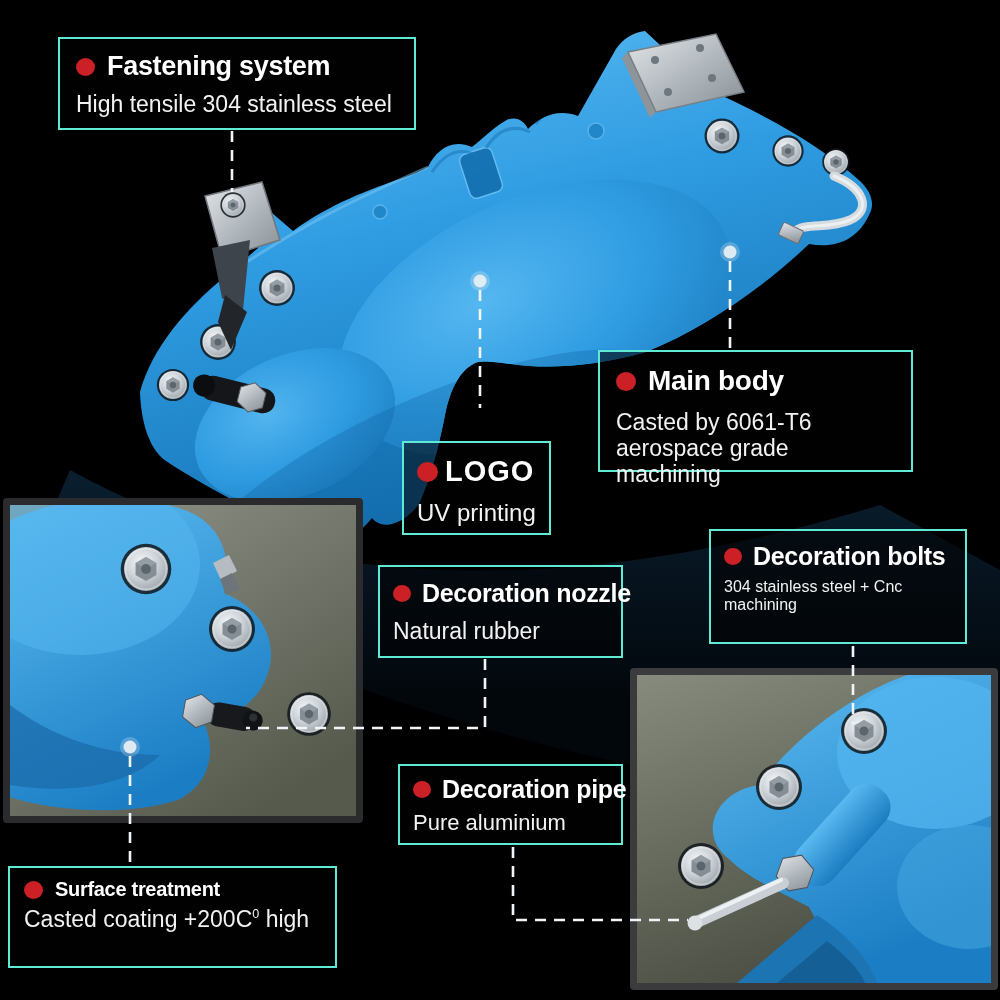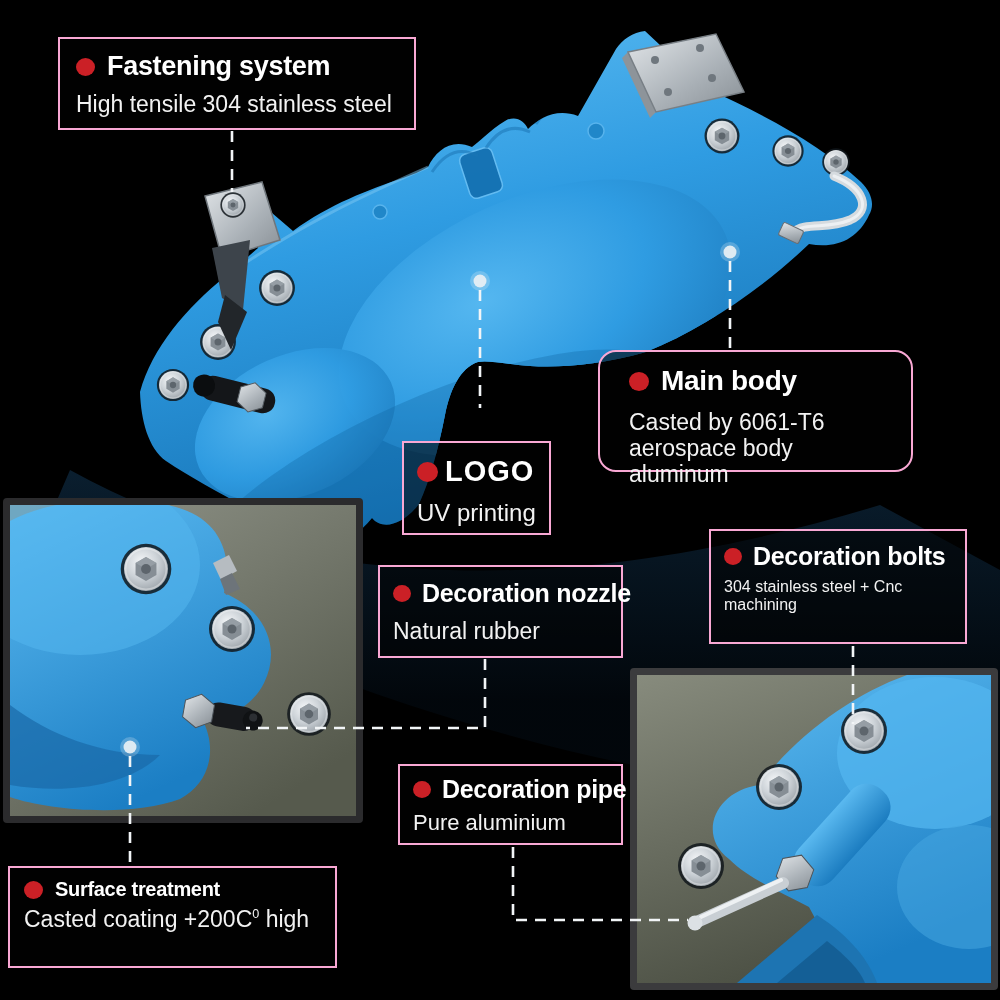--- a/index.html
+++ b/index.html
@@ -4,21 +4,21 @@
 <style>
   html,body{margin:0;padding:0;background:#000;}
   body{width:1000px;height:1000px;position:relative;overflow:hidden;
        font-family:"Liberation Sans",sans-serif;}
   .stage{position:absolute;left:0;top:0;width:1000px;height:1000px;background:#000;}
   .main-photo{position:absolute;left:0;top:0;width:1000px;height:1000px;z-index:1;}
   .inset{position:absolute;box-sizing:border-box;border-radius:4px;overflow:hidden;z-index:10;}
   .inset svg{display:block;width:100%;height:100%;}
   #inset-left{left:3px;top:498px;width:360px;height:325px;border:7px solid #2b2b2d;}
   #inset-right{left:630px;top:668px;width:368px;height:322px;border:7px solid #3b3b3d;}
-  .callout{position:absolute;box-sizing:border-box;border:2px solid #f9a8d4;
+  .callout{position:absolute;box-sizing:border-box;border:2px solid #5eead4;
            background:rgba(2,2,2,0.55);color:#fff;z-index:30;}
   .trow{display:flex;align-items:center;}
   .dot{border-radius:50%;background:#cb2026;flex:0 0 auto;}
   .title{font-weight:bold;letter-spacing:-0.3px;color:#fff;white-space:nowrap;}
   .desc{color:#f2f2f2;line-height:1.14;}
   sup{font-size:0.55em;}
   #overlay{position:absolute;left:0;top:0;width:1000px;height:1000px;z-index:40;pointer-events:none;}
   .dash{stroke:#f2f5f7;stroke-width:2.6;stroke-dasharray:11 8;fill:none;}
 </style>
 </head>
@@ -211,28 +211,28 @@
   </div>
 
   <div class="callout" style="left:58px;top:37px;width:358px;height:93px;padding:12px 16px;">
     <div class="trow" style="gap:12px;">
       <span class="dot" style="width:19px;height:18px;"></span>
       <span class="title" style="font-size:27px;">Fastening system</span>
     </div>
     <div class="desc" style="font-size:23px;margin-top:9px;">High tensile 304 stainless steel</div>
   </div>
 
-  <div class="callout" style="left:598px;top:350px;width:315px;height:122px;padding:13px 29px;border-radius:18px;">
+  <div class="callout" style="left:598px;top:350px;width:315px;height:122px;padding:13px 16px;">
     <div class="trow" style="gap:12px;">
       <span class="dot" style="width:20px;height:19px;"></span>
       <span class="title" style="font-size:28px;">Main body</span>
     </div>
     <div class="desc" style="font-size:23px;margin-top:12px;">
       <div>Casted by 6061-T6</div>
-      <div>aerospace body aluminum</div>
+      <div>aerospace grade machining</div>
     </div>
   </div>
 
   <div class="callout" style="left:402px;top:409px;width:149px;height:94px;padding:12px 13px;margin-top:32px;">
     <div class="trow" style="gap:7px;">
       <span class="dot" style="width:21px;height:20px;"></span>
       <span class="title" style="font-size:29px;letter-spacing:1px;">LOGO</span>
     </div>
     <div class="desc" style="font-size:24px;margin-top:11px;">UV printing</div>
   </div>

